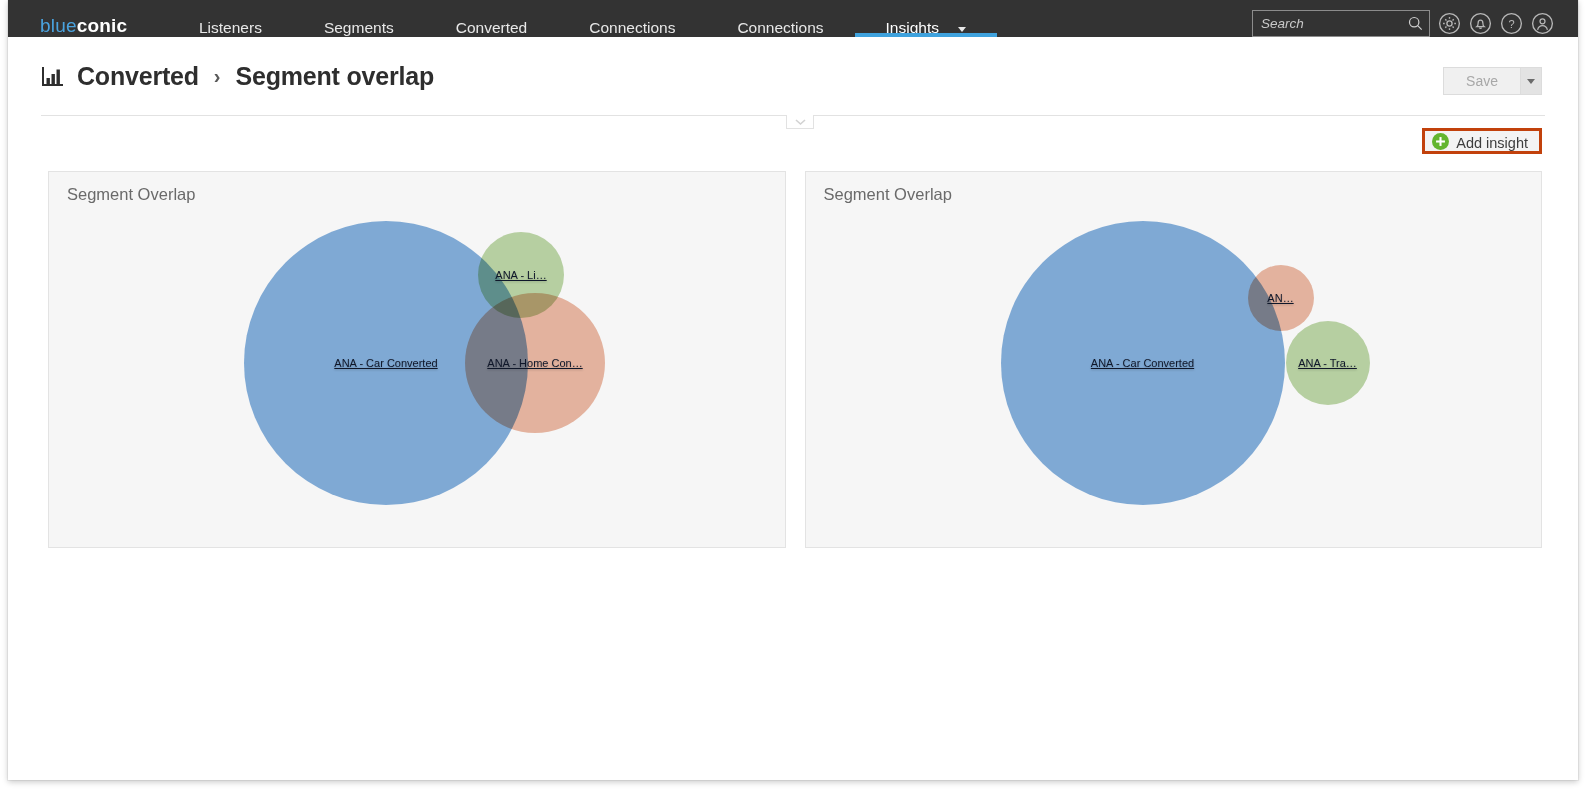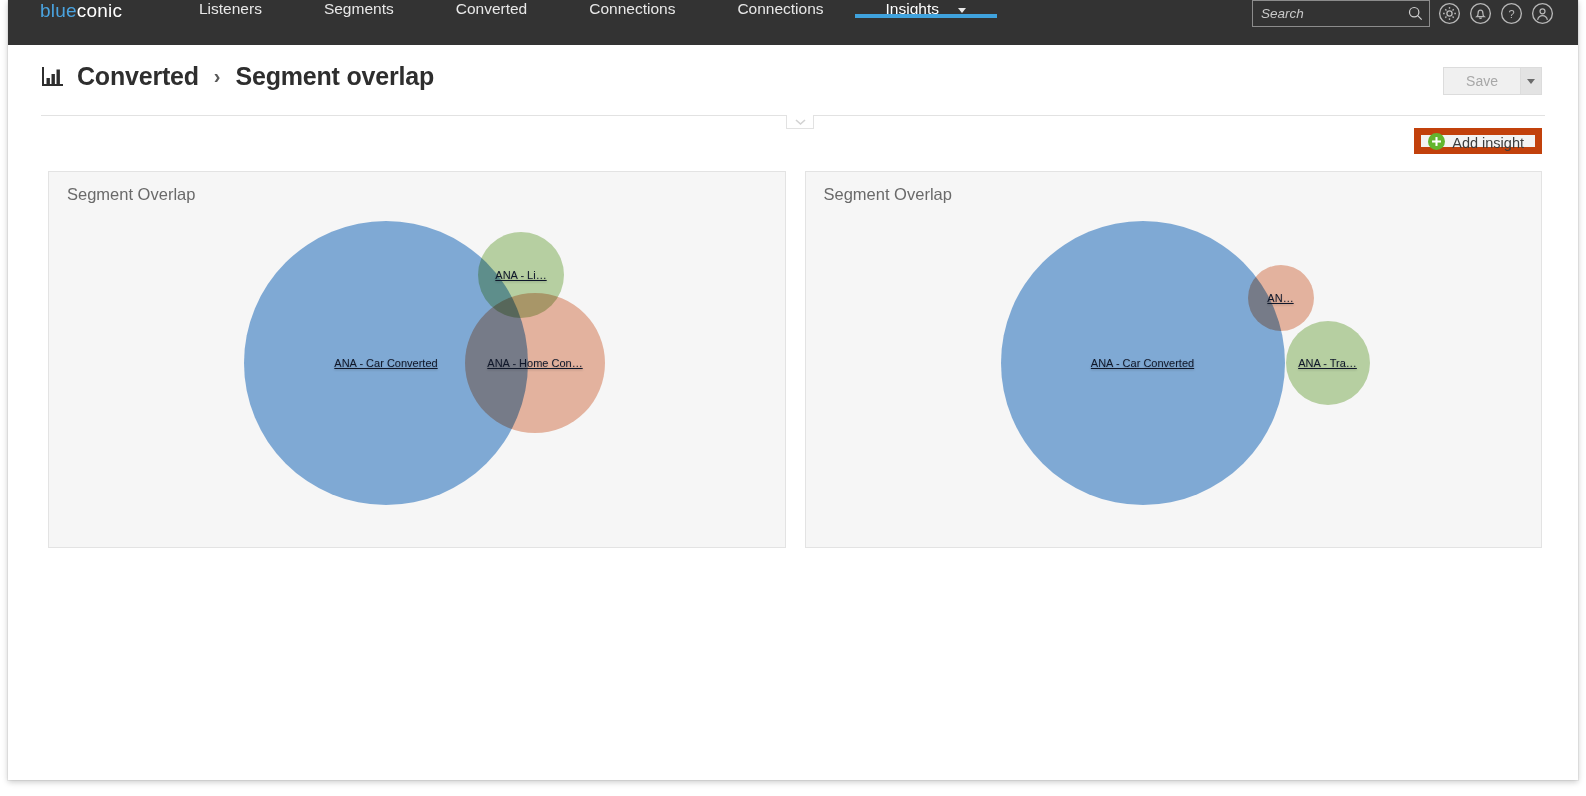--- a/index.html
+++ b/index.html
@@ -16,31 +16,31 @@
     left: 8px; top: 0px;
     width: 1570px; height: 780px;
     background: #ffffff;
     box-shadow: 0 2px 6px rgba(0,0,0,0.22), 0 0 0 1px rgba(0,0,0,0.05);
     overflow: hidden;
   }
 
   
   #topnav {
     position: absolute; left: 0; top: 0;
-    width: 1570px; height: 45px;
+    width: 1570px; height: 37px;
     background: #333333;
-    display: flex; align-items: flex-start;
+    display: flex; align-items: flex-end;
   }
   .logo {
     width: 160px; display: flex; align-items: center;
     padding-left: 32px; font-size: 19px; letter-spacing: .2px;
     color: #ffffff;
   }
   .logo .b { color: #4aa3df; font-weight: 400; }
-  .logo .c { color: #ffffff; font-weight: 400; }
+  .logo .c { color: #ffffff; font-weight: 700; }
 
   .navitems { display: flex; align-items: stretch; }
   .navitem {
     position: relative;
     display: flex; align-items: center; justify-content: center;
     padding: 0 31px;
     color: #e8e8e8; font-size: 15.5px; white-space: nowrap;
     cursor: pointer;
   }
   .navitem.active { color: #ffffff; gap: 12px; }
@@ -119,21 +119,21 @@
     width: 28px; height: 14px;
     border: 1px solid #e2e2e2; border-top: 0;
     background: #ffffff;
     display: flex; align-items: center; justify-content: center;
     cursor: pointer; z-index: 3;
   }
   #collapse-tab svg { display: block; }
 
   #addinsight {
     position: absolute; right: 36px; top: 128px;
-    height: 26px; background: #f3f3f3; border: 7px solid #c2410c;
+    height: 26px; background: #f3f3f3; border: 3px solid #c2410c;
     display: flex; align-items: center; gap: 7px;
     padding: 4px 11px 0 7px; cursor: pointer;
   }
   #addinsight .lbl { font-size: 14.5px; color: #3d3d3d; }
 
   
   #cards {
     position: absolute; left: 40px; top: 171px;
     width: 1494px; height: 377px;
     display: flex; gap: 19px;

